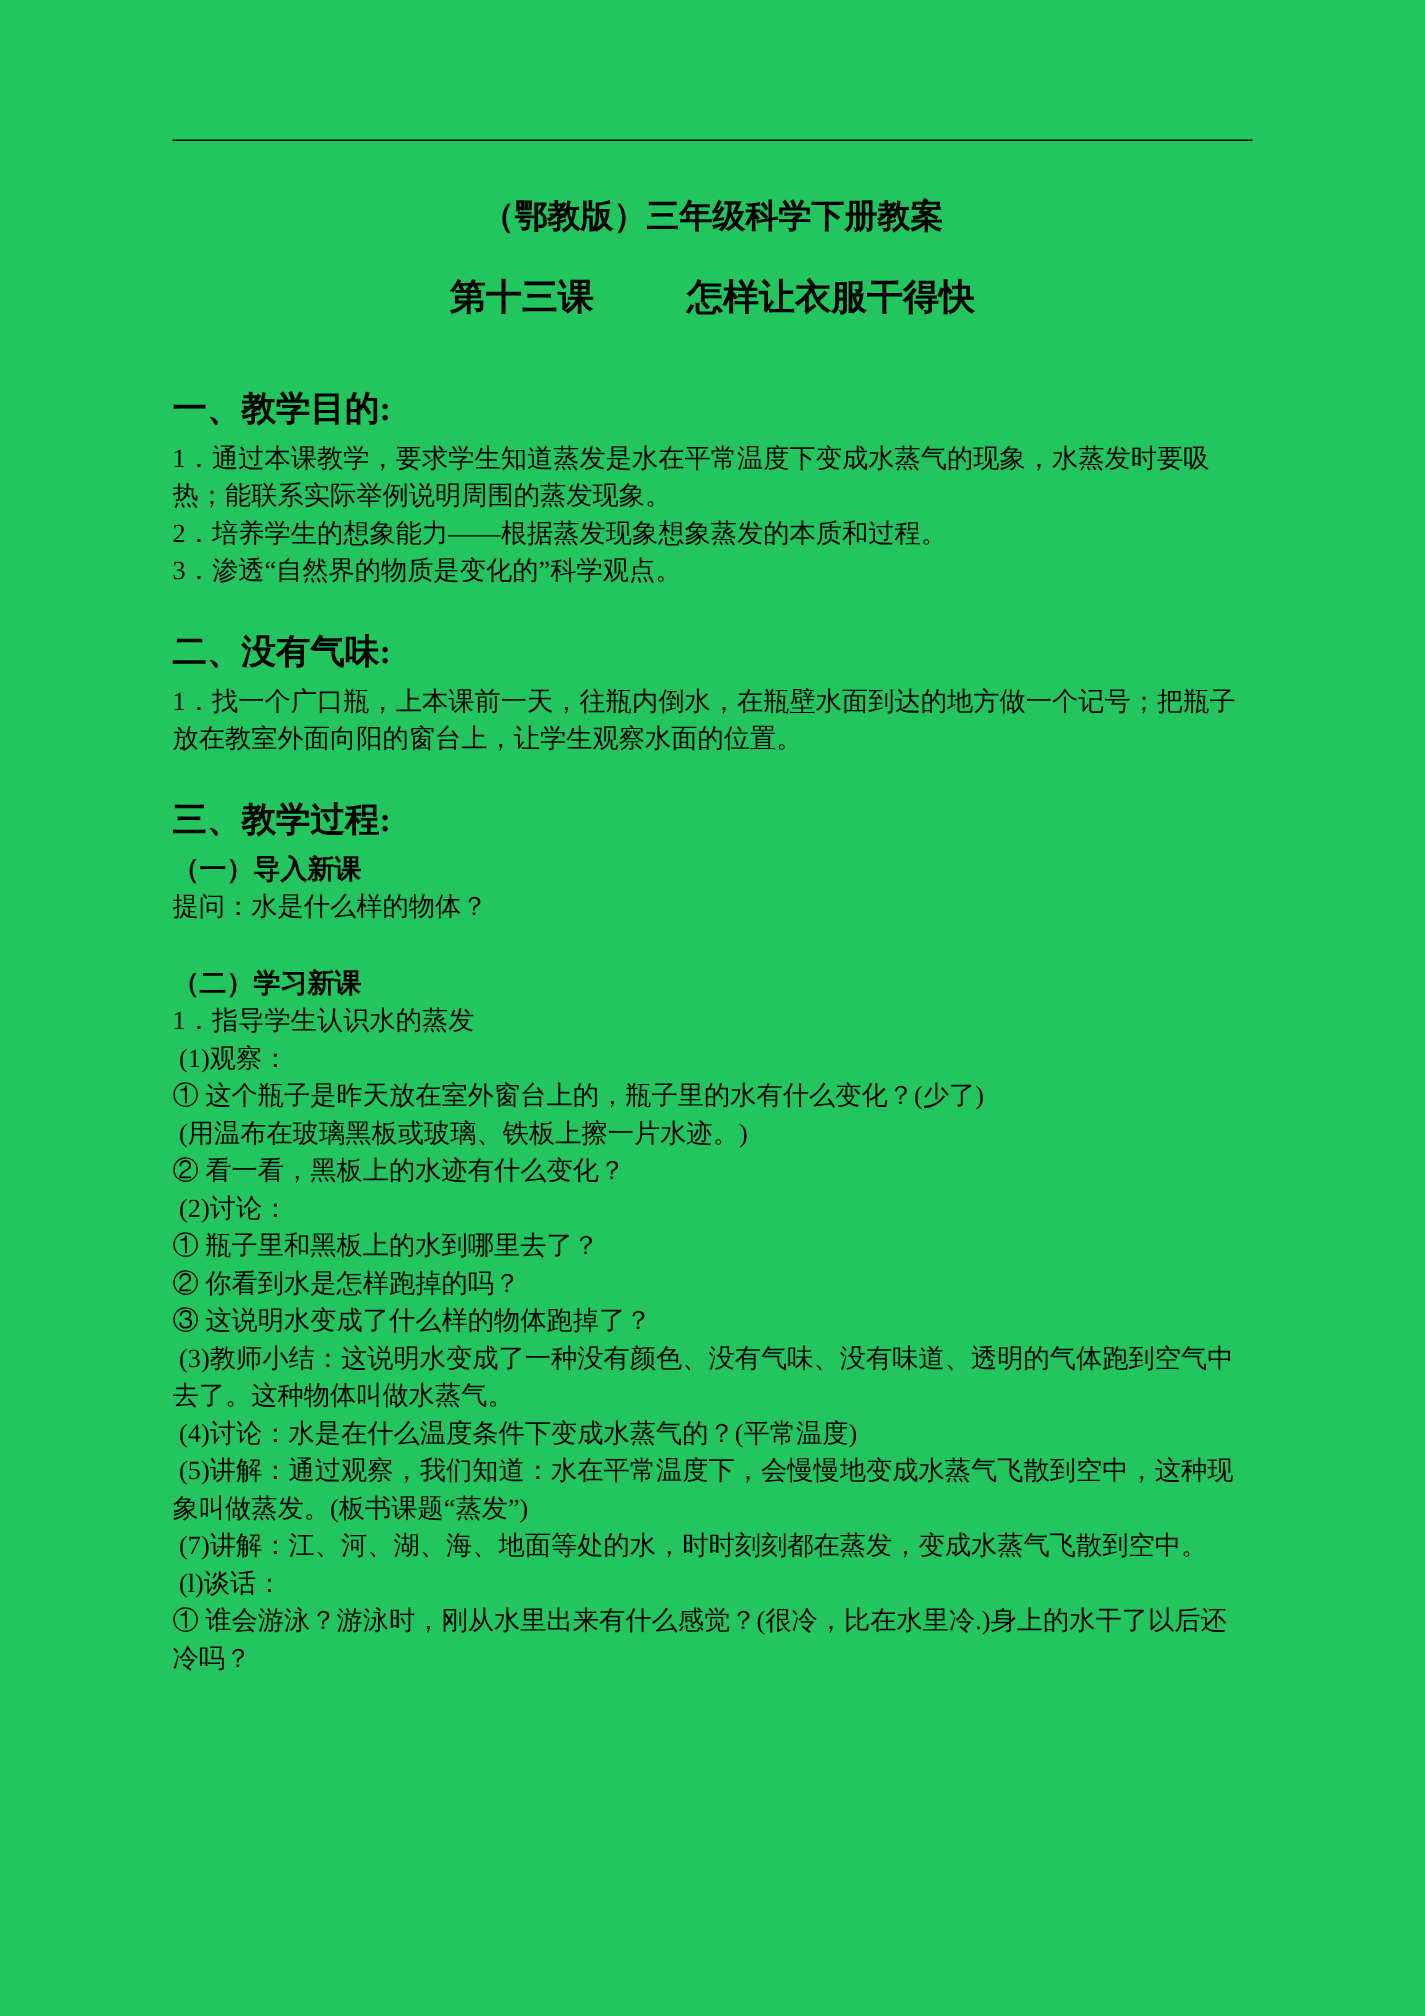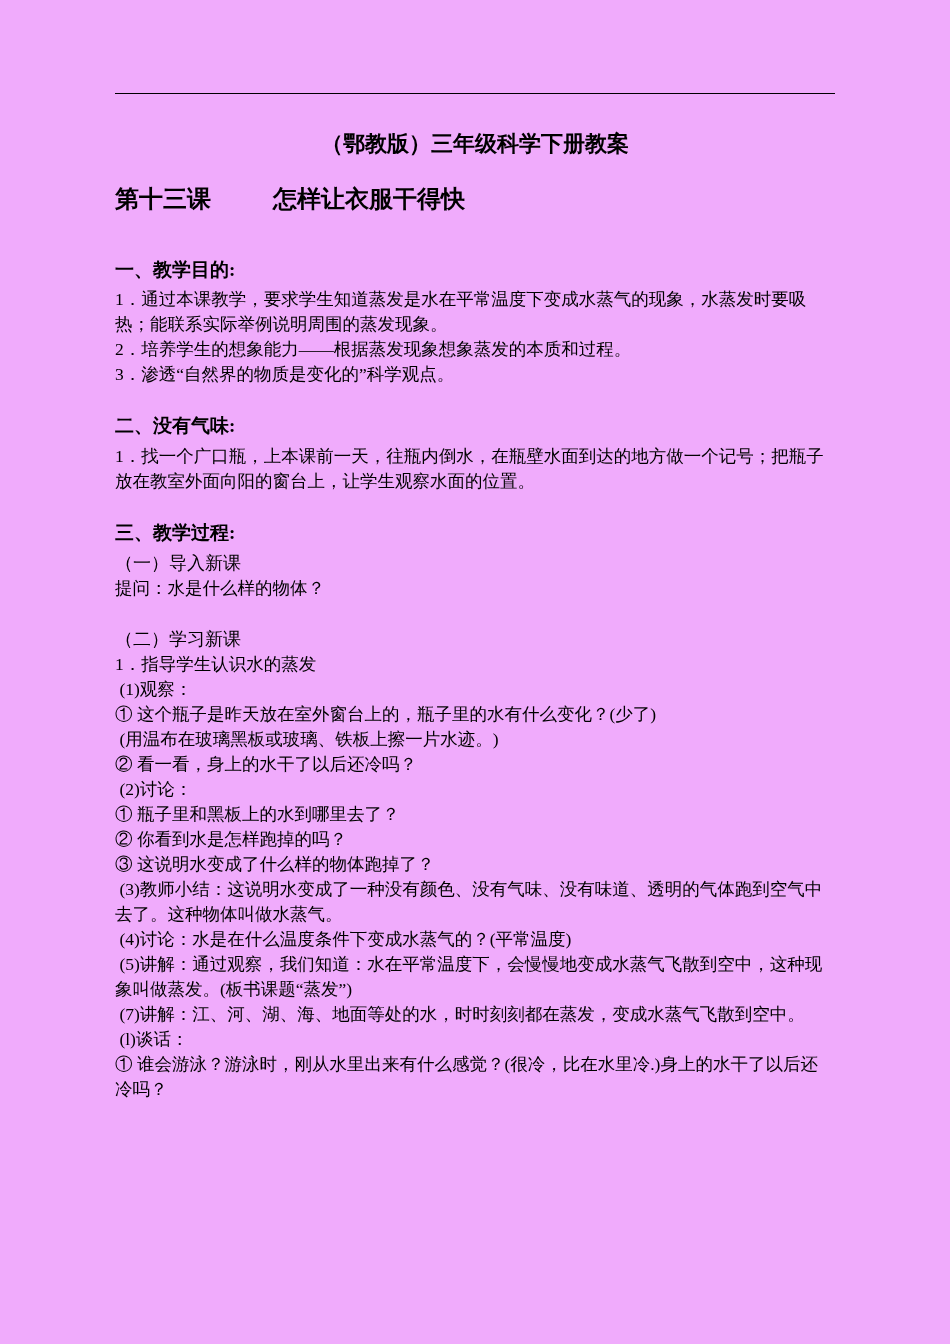--- a/index.html
+++ b/index.html
@@ -8,52 +8,52 @@
     width: 950px;
     min-height: 1344px;
     margin: 0 auto;
     color: #000000;
     font-family: "Liberation Serif", "DejaVu Serif", serif;
   }
   .page {
     width: 950px;
     min-height: 1344px;
     padding: 93px 115px 60px 115px;
-    background: #f0abfc;
+    background: #22c55e;
   }
   .top-rule {
     border-top: 1.5px solid #000000;
     height: 0;
     margin-bottom: 36px;
   }
   .title-main, .title-unit {
     text-align: center;
     font-weight: bold;
     font-size: 22px;
     line-height: 1.3;
     margin-bottom: 25px;
   }
   .title-lesson {
-    text-align: left;
+    text-align: center;
     font-weight: bold;
     font-size: 24px;
     line-height: 1.3;
     margin-bottom: 42px;
   }
   .title-lesson .lesson-gap { display: inline-block; width: 62px; }
   .sec-heading {
-    font-size: 19px;
+    font-size: 23px;
     font-weight: bold;
     line-height: 1.35;
     margin-top: 26px;
     margin-bottom: 5px;
   }
   .sub-heading {
     font-size: 18px;
-    font-weight: normal;
+    font-weight: bold;
     line-height: 25px;
     white-space: pre-wrap;
   }
   .para {
     font-size: 17.5px;
     line-height: 25px;
     white-space: pre-wrap;
     text-align: left;
   }
   .gap-line { height: 26px; }
@@ -82,21 +82,21 @@
   <div class="sub-heading">（一）导入新课</div>
   <p class="para">提问：水是什么样的物体？</p>
 
   <div class="gap-line"></div>
 
   <div class="sub-heading">（二）学习新课</div>
   <p class="para">1．指导学生认识水的蒸发</p>
   <p class="para"> (1)观察：</p>
   <p class="para">① 这个瓶子是昨天放在室外窗台上的，瓶子里的水有什么变化？(少了)</p>
   <p class="para"> (用温布在玻璃黑板或玻璃、铁板上擦一片水迹。)</p>
-  <p class="para">② 看一看，身上的水干了以后还冷吗？</p>
+  <p class="para">② 看一看，黑板上的水迹有什么变化？</p>
   <p class="para"> (2)讨论：</p>
   <p class="para">① 瓶子里和黑板上的水到哪里去了？</p>
   <p class="para">② 你看到水是怎样跑掉的吗？</p>
   <p class="para">③ 这说明水变成了什么样的物体跑掉了？</p>
   <p class="para"> (3)教师小结：这说明水变成了一种没有颜色、没有气味、没有味道、透明的气体跑到空气中去了。这种物体叫做水蒸气。</p>
   <p class="para"> (4)讨论：水是在什么温度条件下变成水蒸气的？(平常温度)</p>
   <p class="para"> (5)讲解：通过观察，我们知道：水在平常温度下，会慢慢地变成水蒸气飞散到空中，这种现象叫做蒸发。(板书课题“蒸发”)</p>
   <p class="para"> (7)讲解：江、河、湖、海、地面等处的水，时时刻刻都在蒸发，变成水蒸气飞散到空中。</p>
   <p class="para"> (l)谈话：</p>
   <p class="para">① 谁会游泳？游泳时，刚从水里出来有什么感觉？(很冷，比在水里冷.)身上的水干了以后还冷吗？</p>

